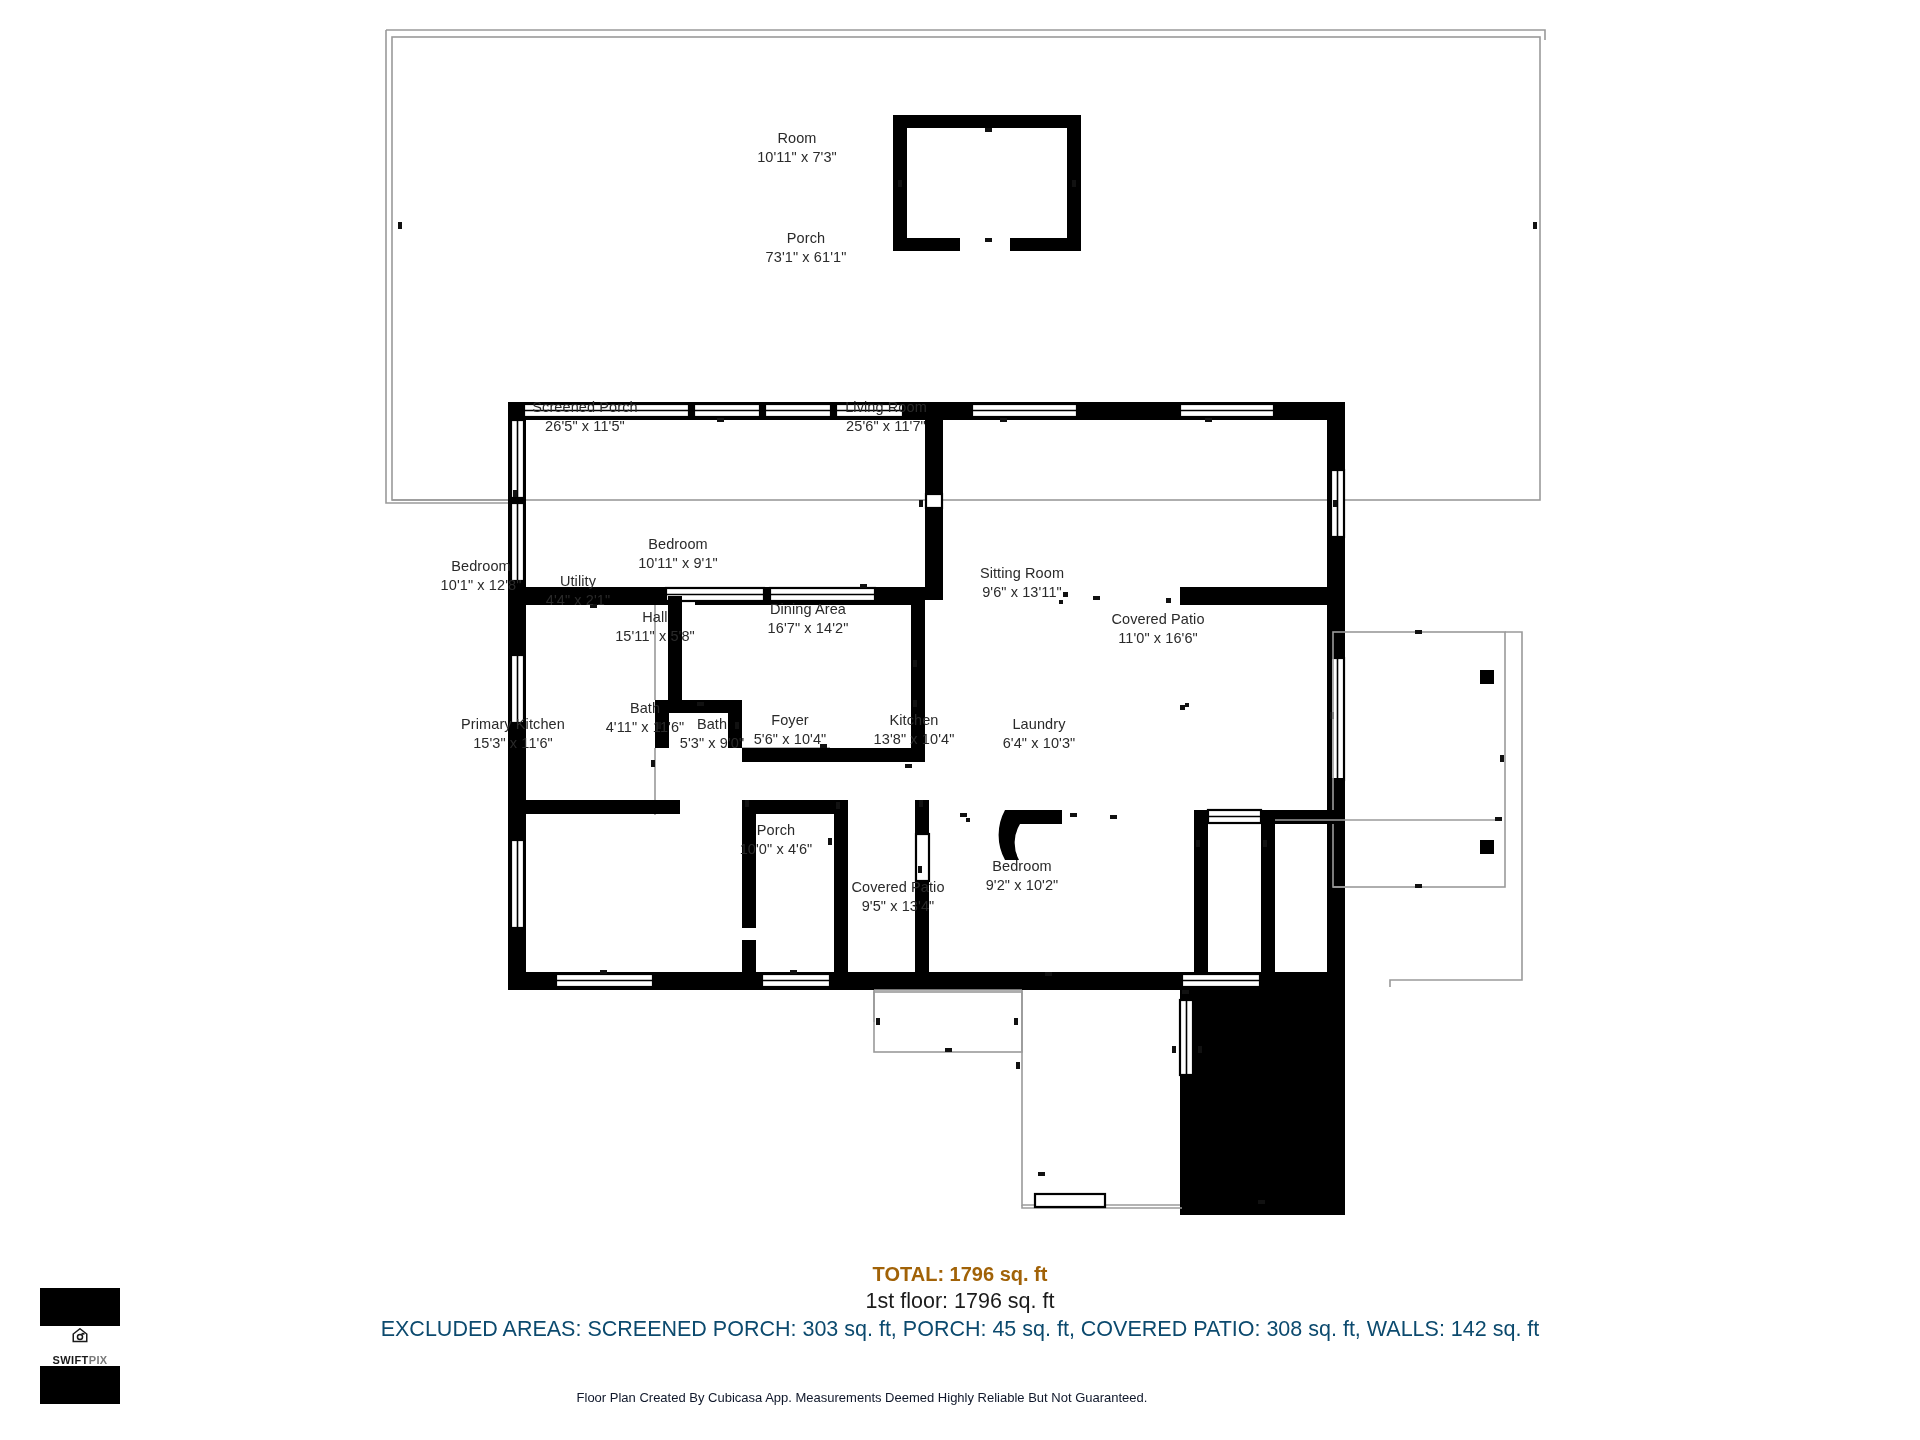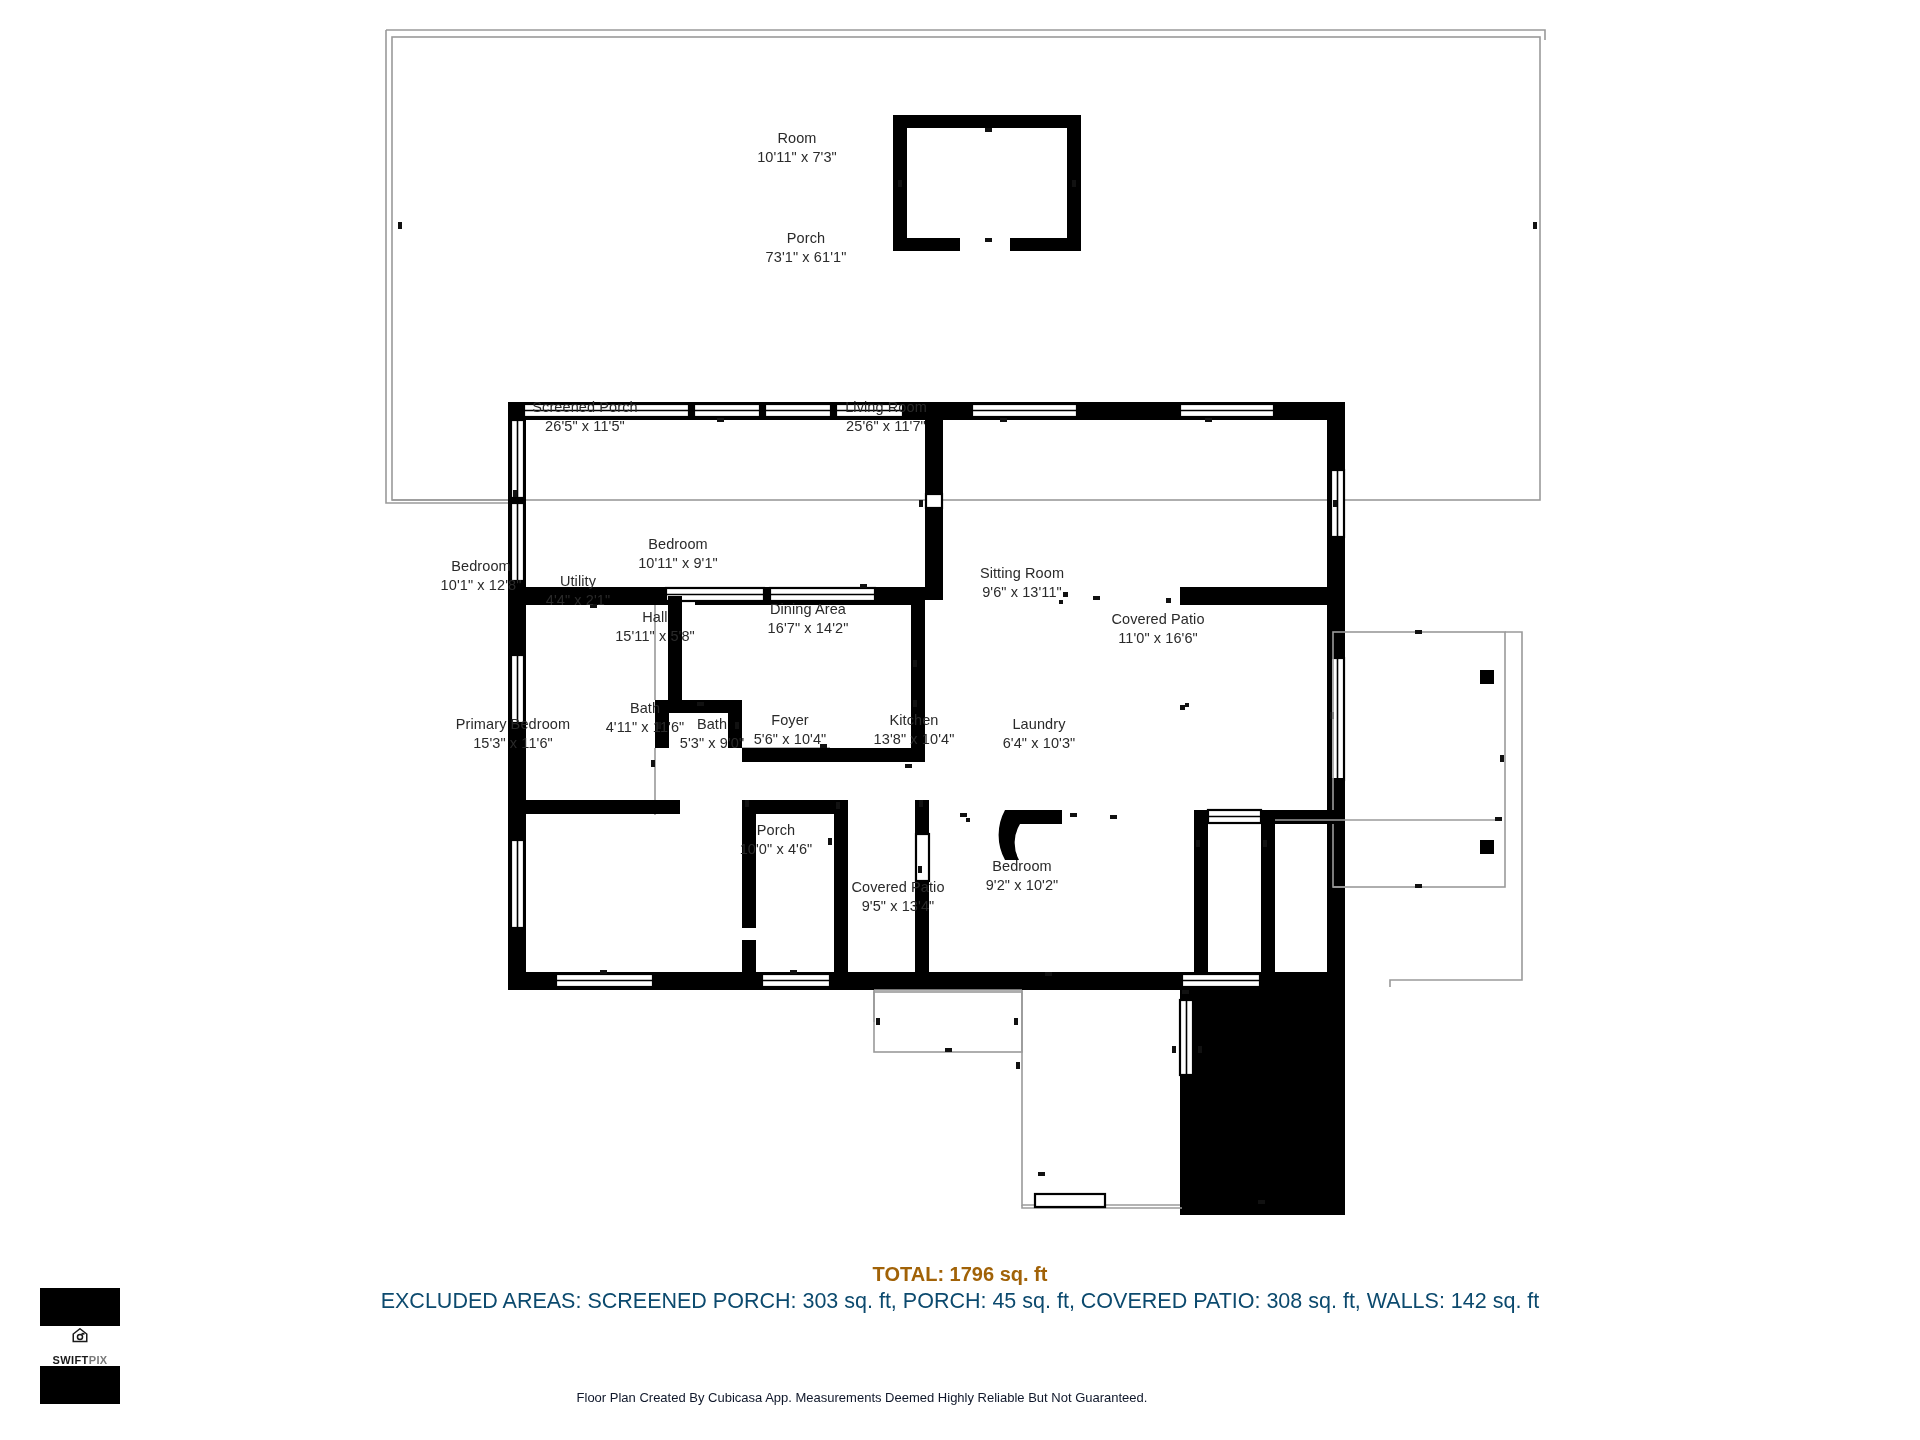--- a/index.html
+++ b/index.html
@@ -407,21 +407,21 @@
   </div>
   <div class="room-label" style="left:1022px; top:583px;">
     <span class="rl-name">Sitting Room</span>
     <span class="rl-dim">9'6" x 13'11"</span>
   </div>
   <div class="room-label" style="left:1158px; top:629px;">
     <span class="rl-name">Covered Patio</span>
     <span class="rl-dim">11'0" x 16'6"</span>
   </div>
   <div class="room-label" style="left:513px; top:734px;">
-    <span class="rl-name">Primary Bedroom</span>
+    <span class="rl-name">Primary Kitchen</span>
     <span class="rl-dim">15'3" x 11'6"</span>
   </div>
   <div class="room-label" style="left:645px; top:718px;">
     <span class="rl-name">Bath</span>
     <span class="rl-dim">4'11" x 11'6"</span>
   </div>
   <div class="room-label" style="left:712px; top:734px;">
     <span class="rl-name">Bath</span>
     <span class="rl-dim">5'3" x 9'0"</span>
   </div>
@@ -447,20 +447,21 @@
   </div>
   <div class="room-label" style="left:1022px; top:876px;">
     <span class="rl-name">Bedroom</span>
     <span class="rl-dim">9'2" x 10'2"</span>
   </div>
 
 </div>
 
 <div id="summary">
   <div class="sum-total">TOTAL: 1796 sq. ft</div>
+  <div class="sum-line">1st floor: 1796 sq. ft</div>
   <div class="sum-excluded">EXCLUDED AREAS: SCREENED PORCH: 303 sq. ft, PORCH: 45 sq. ft, COVERED PATIO: 308 sq. ft, WALLS: 142 sq. ft</div>
 </div>
 
 <div id="footer-note">Floor Plan Created By Cubicasa App. Measurements Deemed Highly Reliable But Not Guaranteed.</div>
 
 <div id="brand-logo">
   <div class="bar bar-top"></div>
   <div class="mark">
     <svg width="22" height="20" viewBox="0 0 22 20">
       <path d="M11 1 L20 8 L20 18 L2 18 L2 8 Z" fill="none" stroke="#1a1a1a" stroke-width="2"></path>

